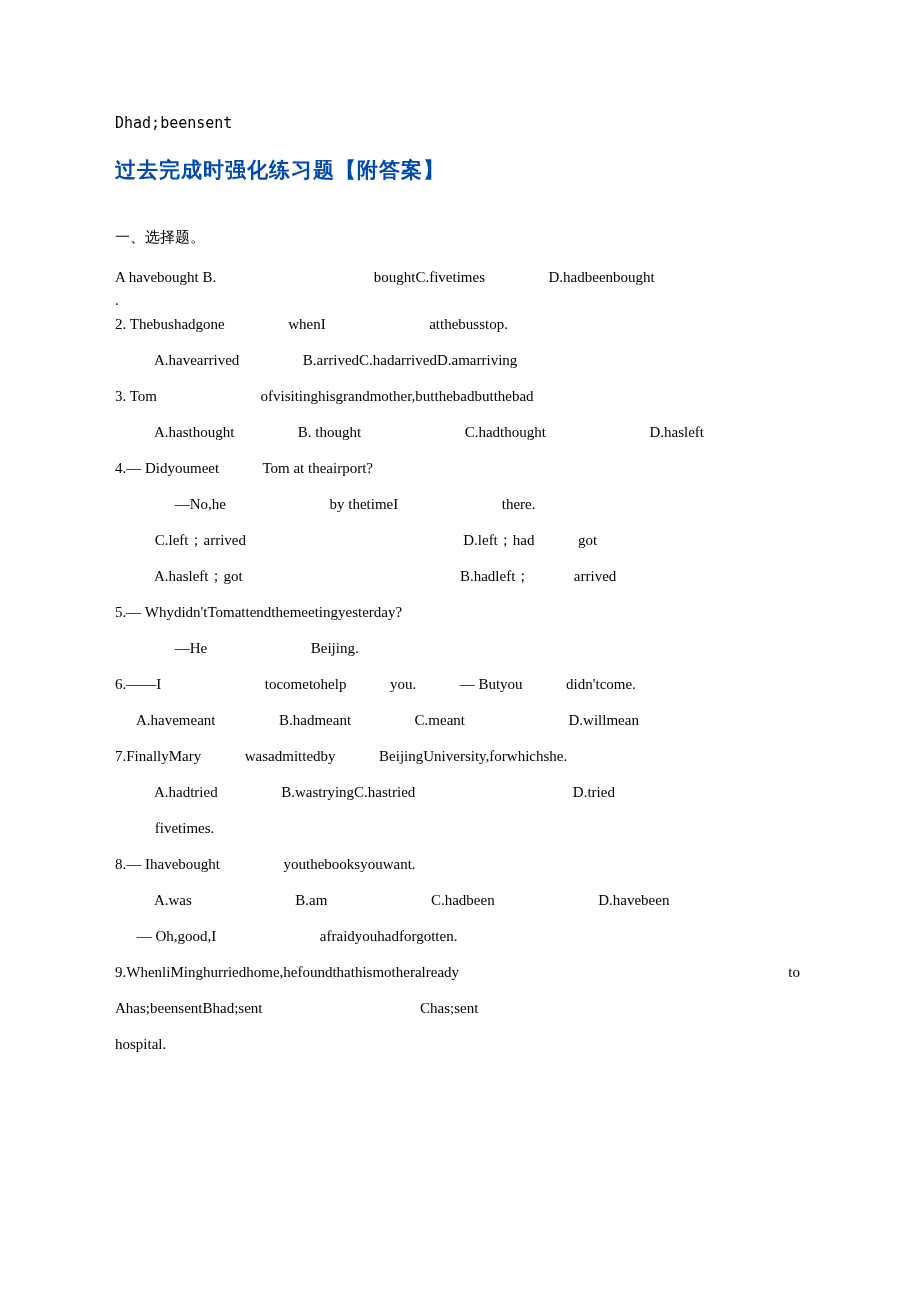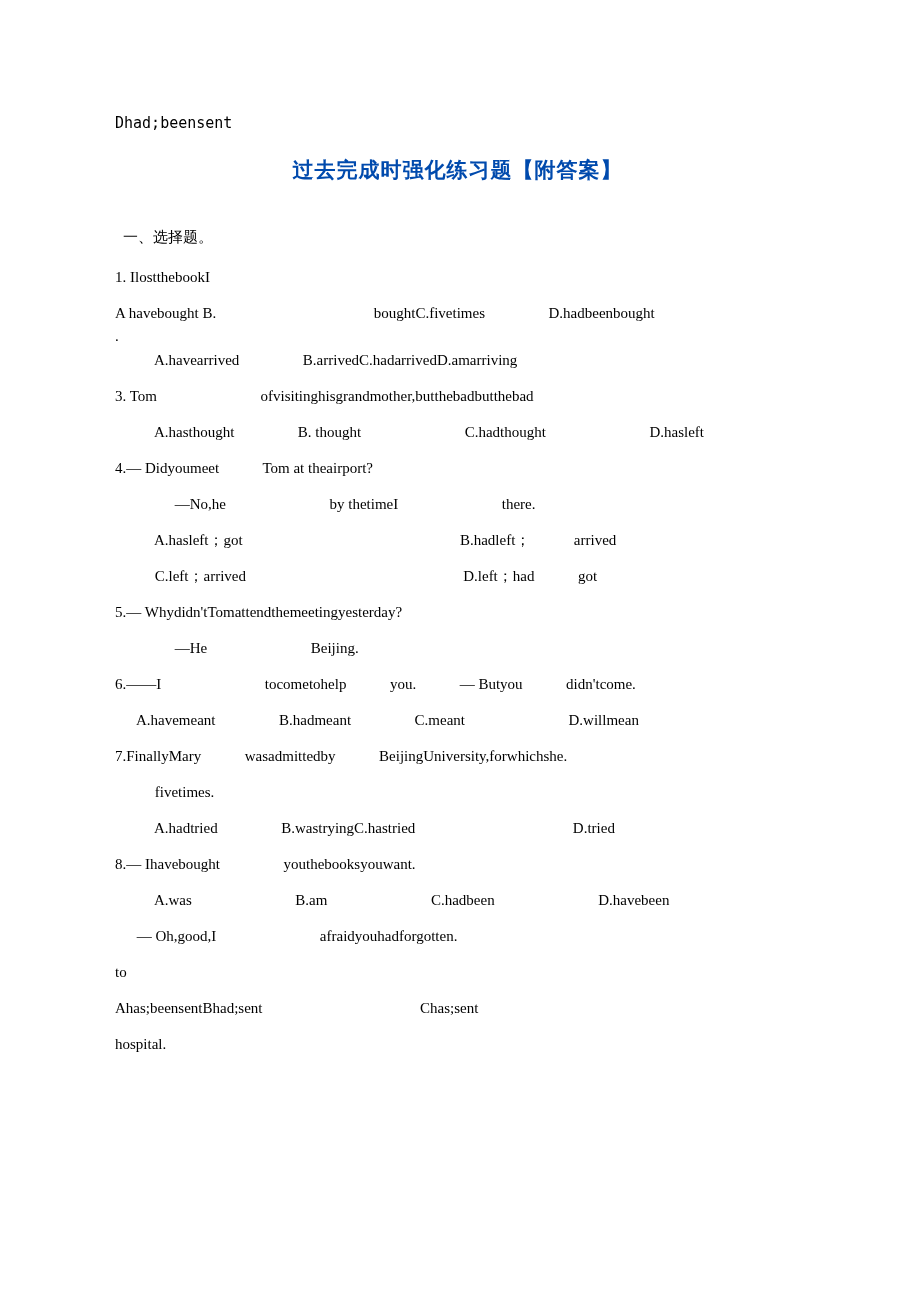--- a/index.html
+++ b/index.html
@@ -18,26 +18,25 @@
     }
     .header-frag {
       font-family: monospace, "Courier New";
       font-size: 15px;
       margin-bottom: 4px;
     }
     .title {
       color: #004aad;
       font-size: 21px;
       font-weight: bold;
-      text-align: center;
       margin: 0 0 24px 0;
       letter-spacing: 1px;
     }
     .section-head {
-      margin: 8px 0 4px 8px;
+      margin: 8px 0 4px 0;
     }
     .q {
       margin: 0;
       white-space: nowrap;
     }
     .gap { display:inline-block; }
     .gap.s { width: 18px; }
     .gap.m { width: 36px; }
     .gap.l { width: 56px; }
     .gap.xl { width: 96px; }
@@ -48,35 +47,39 @@
 
 <div class="page">
 
   <div class="header-frag">Dhad;beensent</div>
 
   <div class="title">过去完成时强化练习题【附答案】</div>
 
   <div class="section-head">一、选择题。</div>
 
   <p class="q">
-    <span>1.  IlostthebookI</span>
-  </p>
-  <p class="q">
     <span>A havebought</span>
     <span>B.</span>
     <span class="gap xxl"></span>
     <span>boughtC.fivetimes</span>
     <span class="gap l"></span>
     <span>D.hadbeenbought</span>
   </p>
   <p class="q" style="line-height:0.7;">
     <span>.</span>
   </p>
 
   <p class="q">
+    <span>2.  Thebushadgone</span>
+    <span class="gap l"></span>
+    <span>whenI</span>
+    <span class="gap xl"></span>
+    <span>atthebusstop.</span>
+  </p>
+  <p class="q">
     <span class="gap m"></span>
     <span>A.havearrived</span>
     <span class="gap l"></span>
     <span>B.arrivedC.hadarrivedD.amarriving</span>
   </p>
 
   <p class="q">
     <span>3.  Tom</span>
     <span class="gap xl"></span>
     <span>ofvisitinghisgrandmother,butthebadbutthebad</span>
@@ -100,35 +103,35 @@
   <p class="q">
     <span class="gap l"></span>
     <span>—No,he</span>
     <span class="gap xl"></span>
     <span>by  thetimeI</span>
     <span class="gap xl"></span>
     <span>there.</span>
   </p>
   <p class="q">
     <span class="gap m"></span>
+    <span>C.left；arrived</span>
+    <span class="gap xxl"></span>
+    <span class="gap l"></span>
+    <span>D.left；had</span>
+    <span class="gap m"></span>
+    <span>got</span>
+  </p>
+  <p class="q">
+    <span class="gap m"></span>
     <span>A.hasleft；got</span>
     <span class="gap xxl"></span>
     <span class="gap l"></span>
     <span>B.hadleft；</span>
     <span class="gap m"></span>
     <span>arrived</span>
-  </p>
-  <p class="q">
-    <span class="gap m"></span>
-    <span>C.left；arrived</span>
-    <span class="gap xxl"></span>
-    <span class="gap l"></span>
-    <span>D.left；had</span>
-    <span class="gap m"></span>
-    <span>got</span>
   </p>
 
   <p class="q">
     <span>5.— Whydidn'tTomattendthemeetingyesterday?</span>
   </p>
   <p class="q">
     <span class="gap l"></span>
     <span>—He</span>
     <span class="gap xl"></span>
     <span>Beijing.</span>
@@ -158,29 +161,29 @@
 
   <p class="q">
     <span>7.FinallyMary</span>
     <span class="gap m"></span>
     <span>wasadmittedby</span>
     <span class="gap m"></span>
     <span>BeijingUniversity,forwhichshe.</span>
   </p>
   <p class="q">
     <span class="gap m"></span>
+    <span>A.hadtried</span>
+    <span class="gap l"></span>
+    <span>B.wastryingC.hastried</span>
+    <span class="gap xxl"></span>
+    <span>D.tried</span>
+  </p>
+  <p class="q">
+    <span class="gap m"></span>
     <span>fivetimes.</span>
-  </p>
-  <p class="q">
-    <span class="gap m"></span>
-    <span>A.hadtried</span>
-    <span class="gap l"></span>
-    <span>B.wastryingC.hastried</span>
-    <span class="gap xxl"></span>
-    <span>D.tried</span>
   </p>
 
   <p class="q">
     <span>8.— Ihavebought</span>
     <span class="gap l"></span>
     <span>youthebooksyouwant.</span>
   </p>
   <p class="q">
     <span class="gap m"></span>
     <span>A.was</span>
@@ -192,20 +195,21 @@
     <span>D.havebeen</span>
   </p>
   <p class="q">
     <span class="gap s"></span>
     <span>— Oh,good,I</span>
     <span class="gap xl"></span>
     <span>afraidyouhadforgotten.</span>
   </p>
 
   <p class="q" style="display:flex;justify-content:space-between;">
+    <span>9.WhenliMinghurriedhome,hefoundthathismotheralready</span>
     <span>to</span>
   </p>
   <p class="q">
     <span>Ahas;beensentBhad;sent</span>
     <span class="gap xxl"></span>
     <span>Chas;sent</span>
   </p>
   <p class="q">
     <span>hospital.</span>
   </p>

